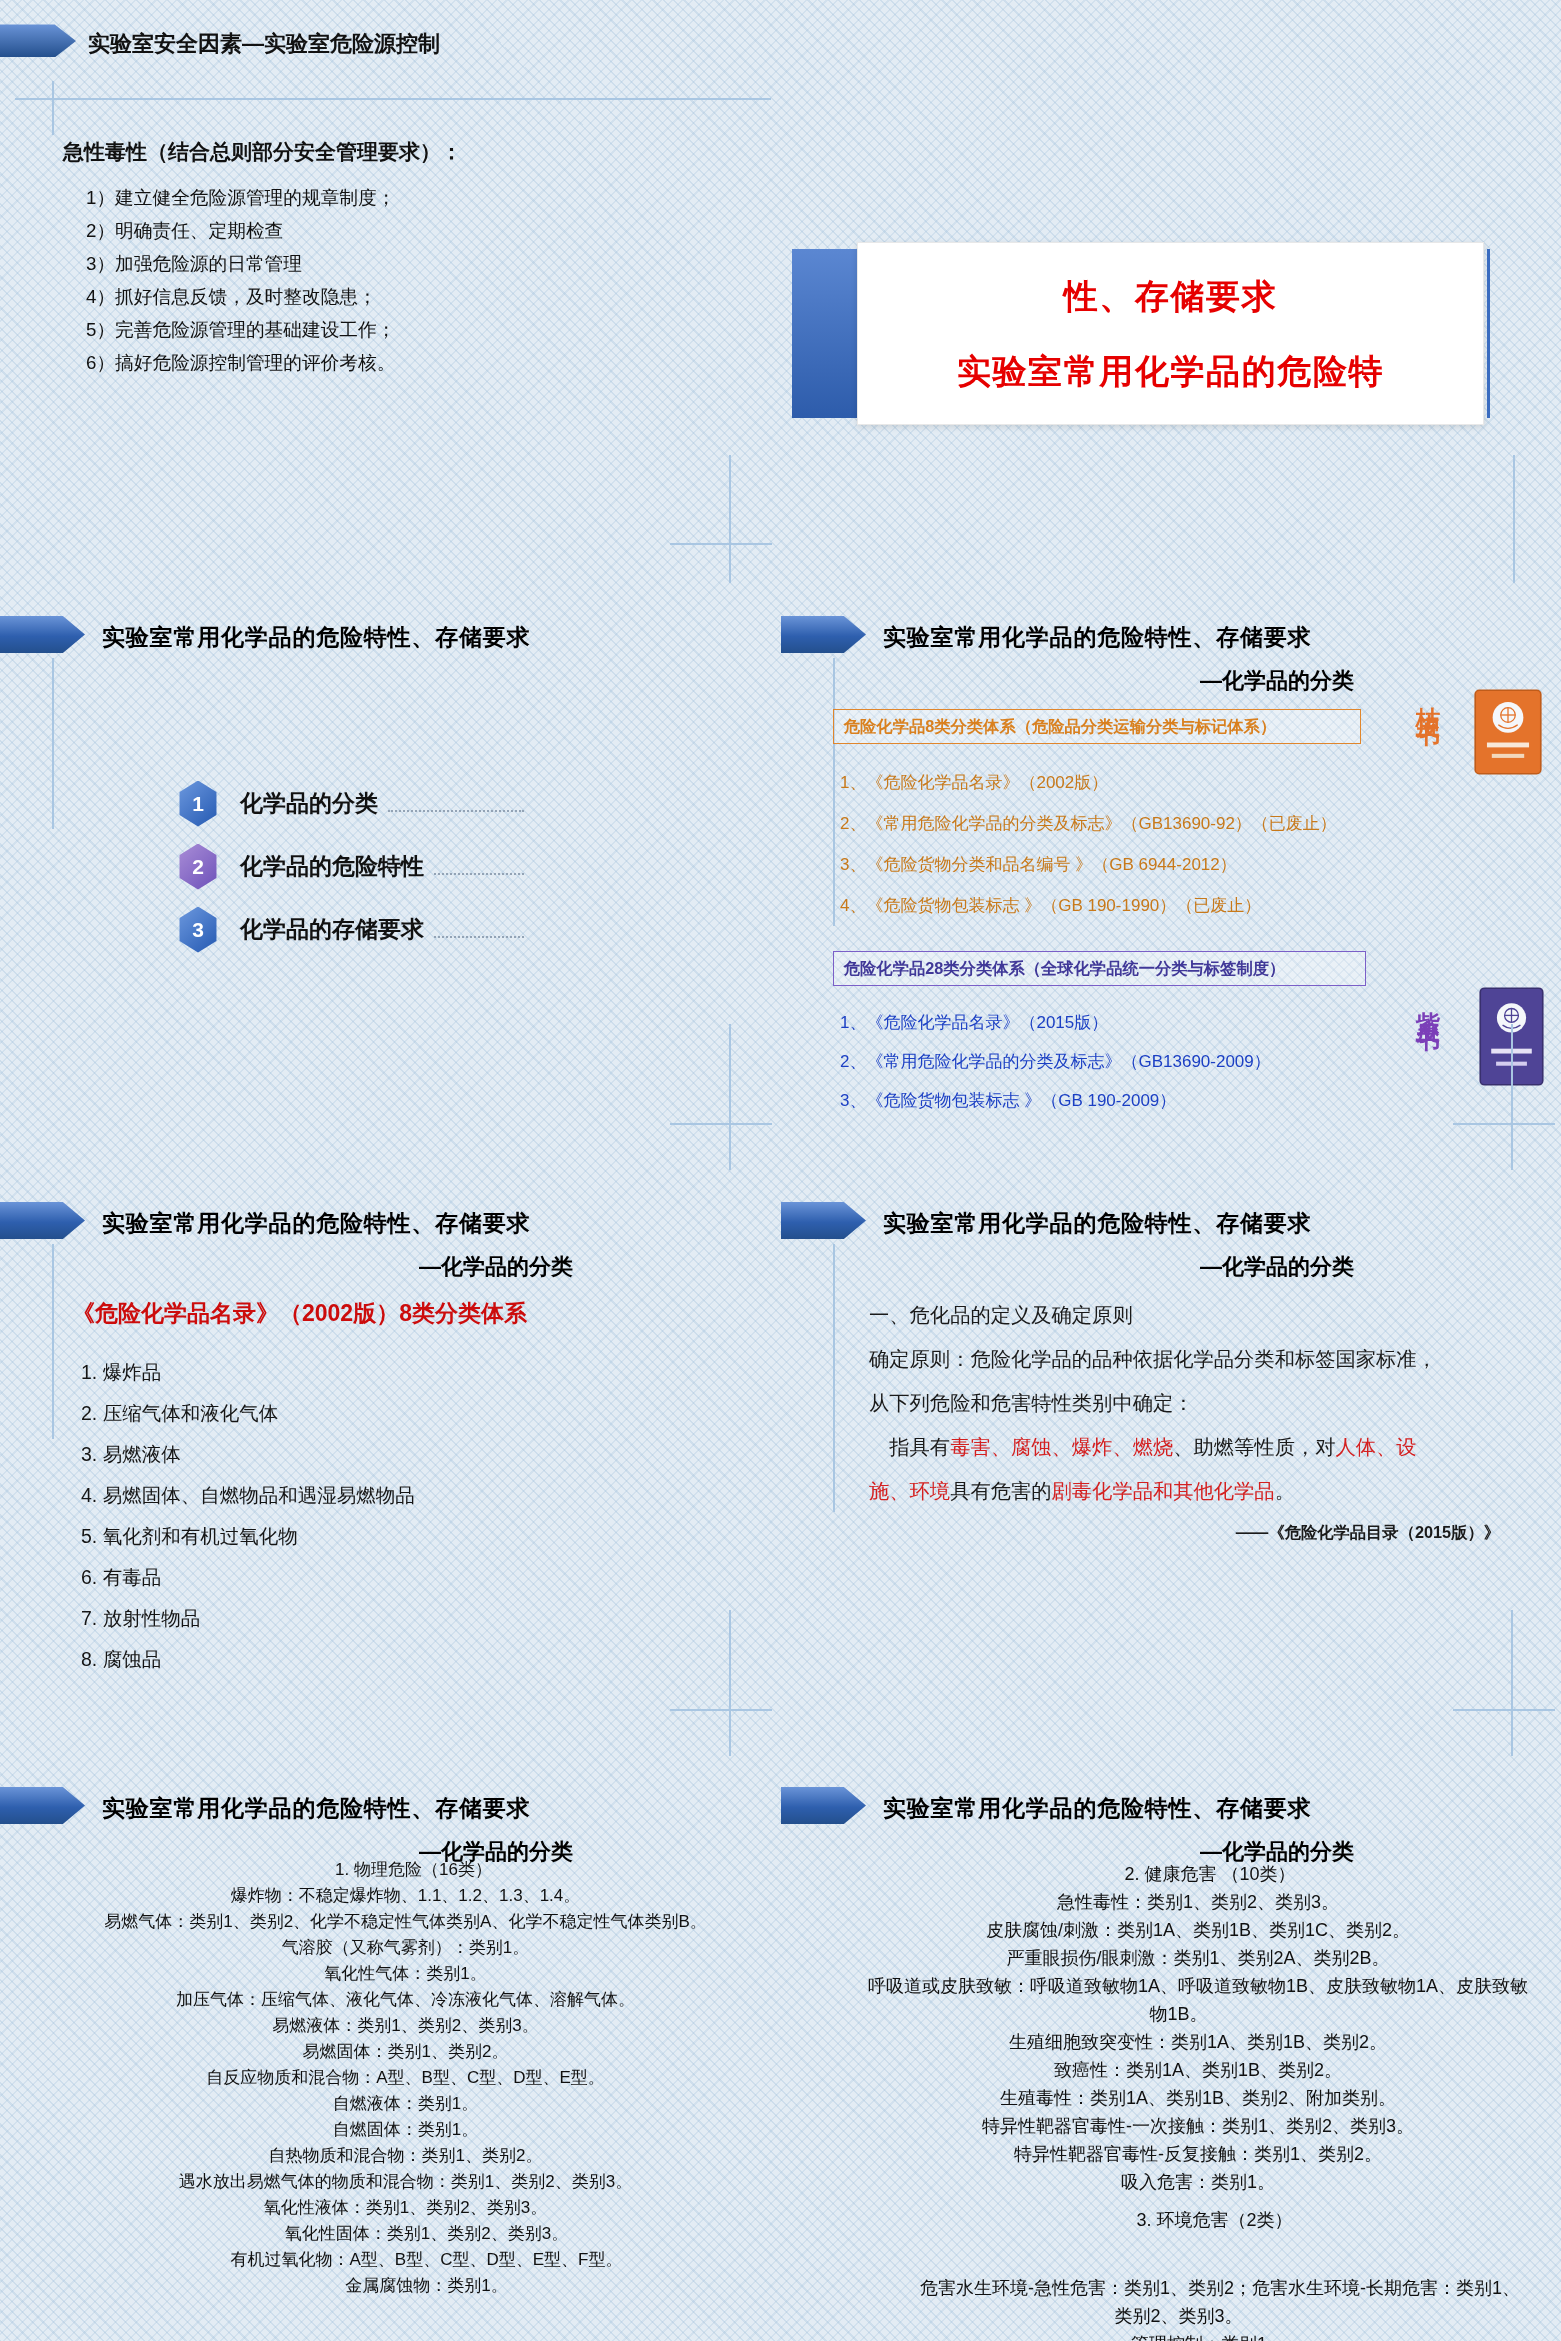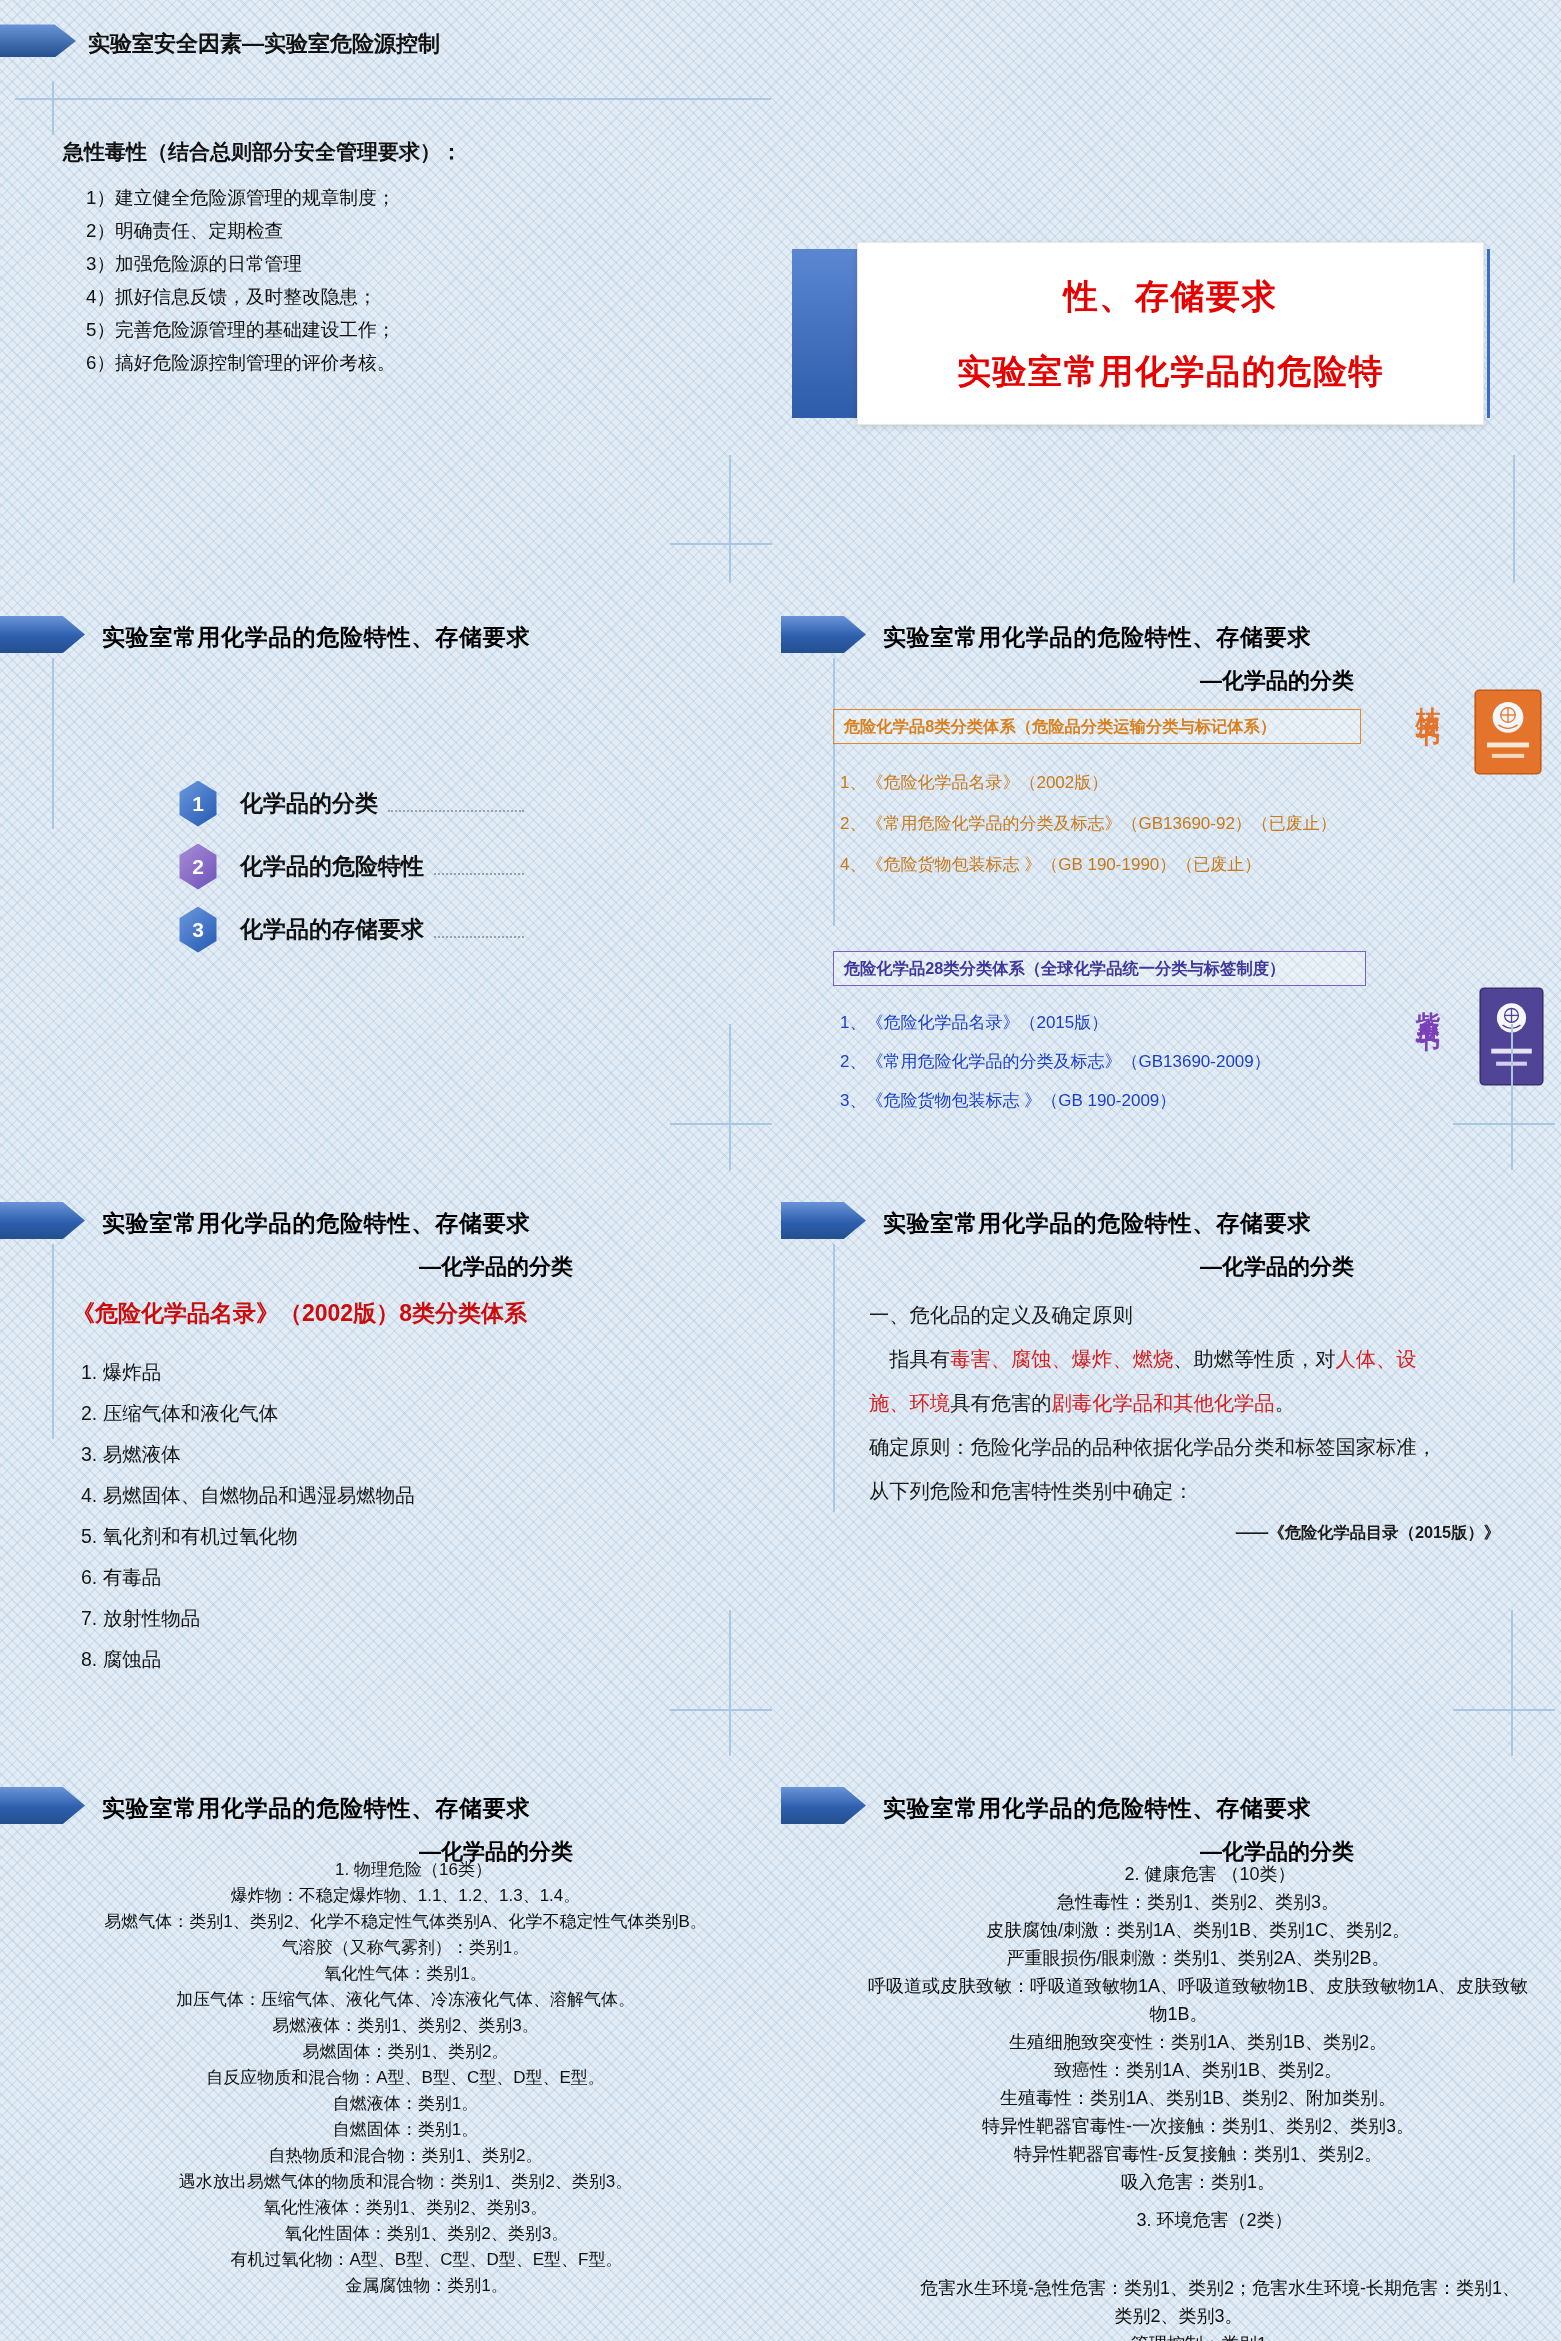--- a/index.html
+++ b/index.html
@@ -154,20 +154,21 @@
   <section class="slide" style="left:781px;top:585px;">
     <div class="hdr-arrow"></div>
     <h2 class="hdr-title">实验室常用化学品的危险特性、存储要求</h2>
     <div class="hdr-sub">—化学品的分类</div>
     <div class="dec-v" style="left:52px;top:73px;height:268px;"></div>
 
     <div class="cls-box box-orange">危险化学品8类分类体系（危险品分类运输分类与标记体系）</div>
     <div class="cls-list list-orange">
       <div>1、《危险化学品名录》（2002版）</div>
       <div>2、《常用危险化学品的分类及标志》（GB13690-92）（已废止）</div>
+      <div>3、《危险货物分类和品名编号 》（GB 6944-2012）</div>
       <div>4、《危险货物包装标志 》（GB 190-1990）（已废止）</div>
     </div>
     <div class="vlabel vlabel-orange">桔皮书</div>
     <svg class="book book1" width="68" height="86" viewBox="0 0 84 106">
       <rect x="1.5" y="1.5" width="81" height="103" rx="5" fill="#e4732b" stroke="#c05c1a" stroke-width="2"></rect>
       <circle cx="42" cy="35" r="19" fill="#f5f7fa"></circle>
       <g stroke="#e4732b" stroke-width="1.6" fill="none">
         <circle cx="42" cy="32" r="9"></circle>
         <line x1="33" y1="32" x2="51" y2="32"></line>
         <line x1="42" y1="23" x2="42" y2="41"></line>
@@ -221,22 +222,22 @@
     <div class="dec-h" style="left:670px;top:538px;width:102px;"></div>
   </section>
 
   <section class="slide" style="left:781px;top:1171px;">
     <div class="hdr-arrow"></div>
     <h2 class="hdr-title">实验室常用化学品的危险特性、存储要求</h2>
     <div class="hdr-sub">—化学品的分类</div>
     <div class="dec-v" style="left:52px;top:73px;height:268px;"></div>
     <div class="s6-body">
       <p>一、危化品的定义及确定原则</p>
+      <p class="s6-para" style="text-indent:0;">确定原则：危险化学品的品种依据化学品分类和标签国家标准，从下列危险和危害特性类别中确定：</p>
       <p class="s6-para"><span>指具有</span><span class="red">毒害、腐蚀、爆炸、燃烧</span><span>、助燃等性质，对</span><span class="red">人体、设施、环境</span><span>具有危害的</span><span class="red">剧毒化学品和其他化学品</span><span>。</span></p>
-      <p class="s6-para" style="text-indent:0;">确定原则：危险化学品的品种依据化学品分类和标签国家标准，从下列危险和危害特性类别中确定：</p>
       <div class="s6-source">——《危险化学品目录（2015版）》</div>
     </div>
     <div class="dec-v" style="left:730px;top:439px;height:146px;"></div>
     <div class="dec-h" style="left:672px;top:538px;width:102px;"></div>
   </section>
 
   <section class="slide" style="left:0;top:1756px;">
     <div class="hdr-arrow"></div>
     <h2 class="hdr-title">实验室常用化学品的危险特性、存储要求</h2>
     <div class="hdr-sub">—化学品的分类</div>

